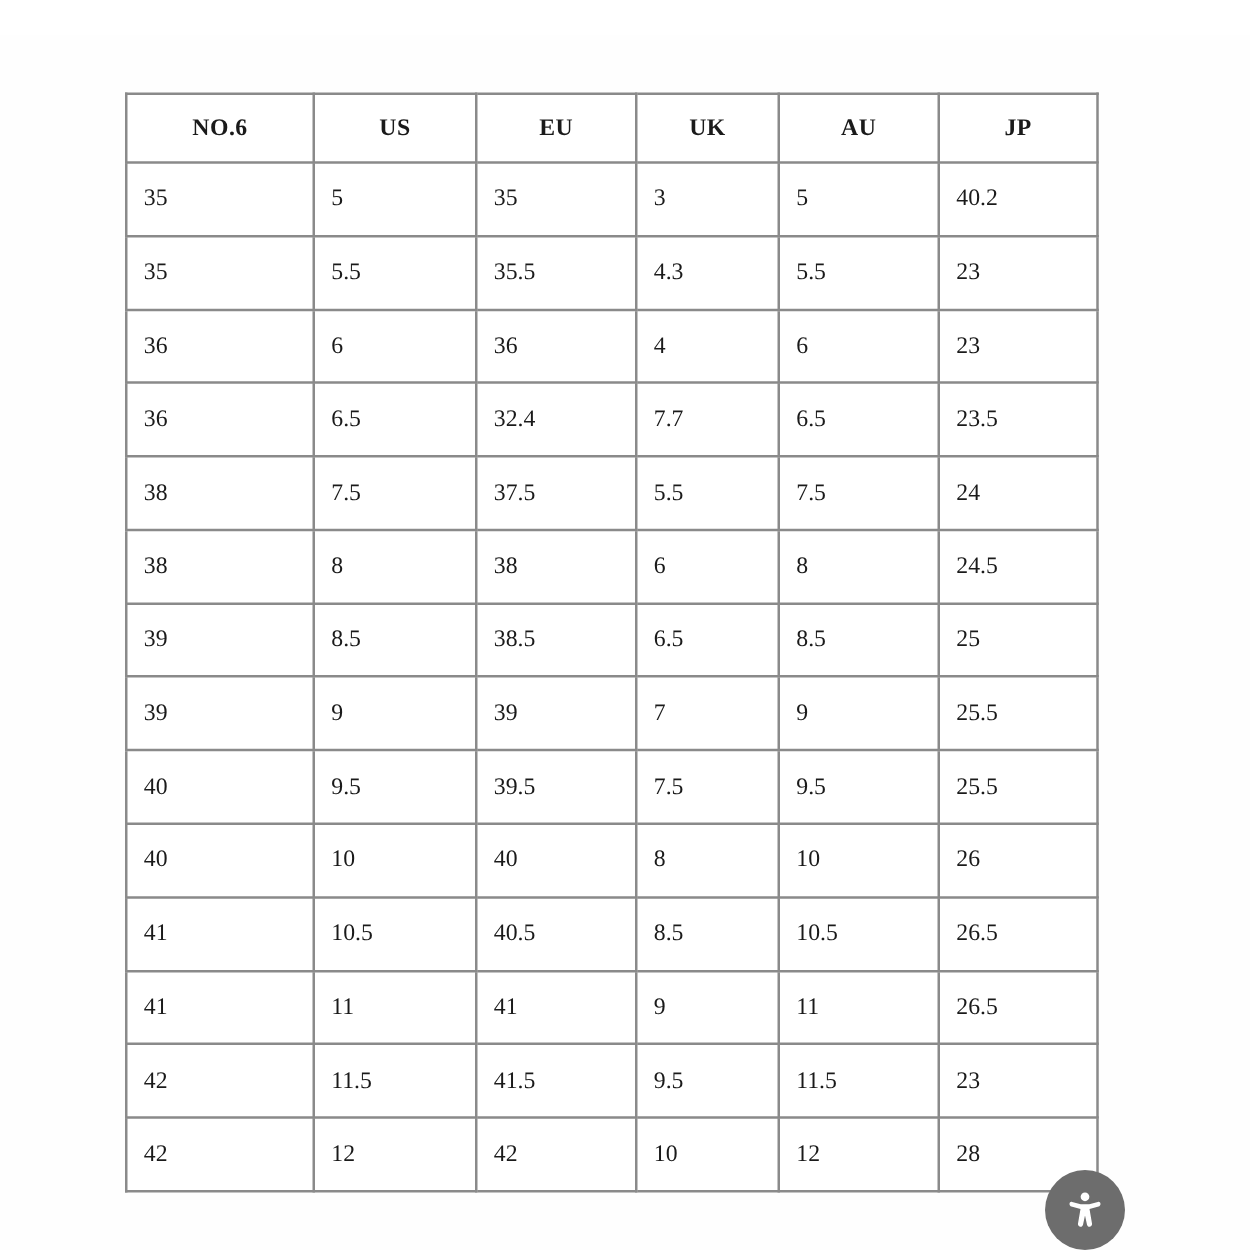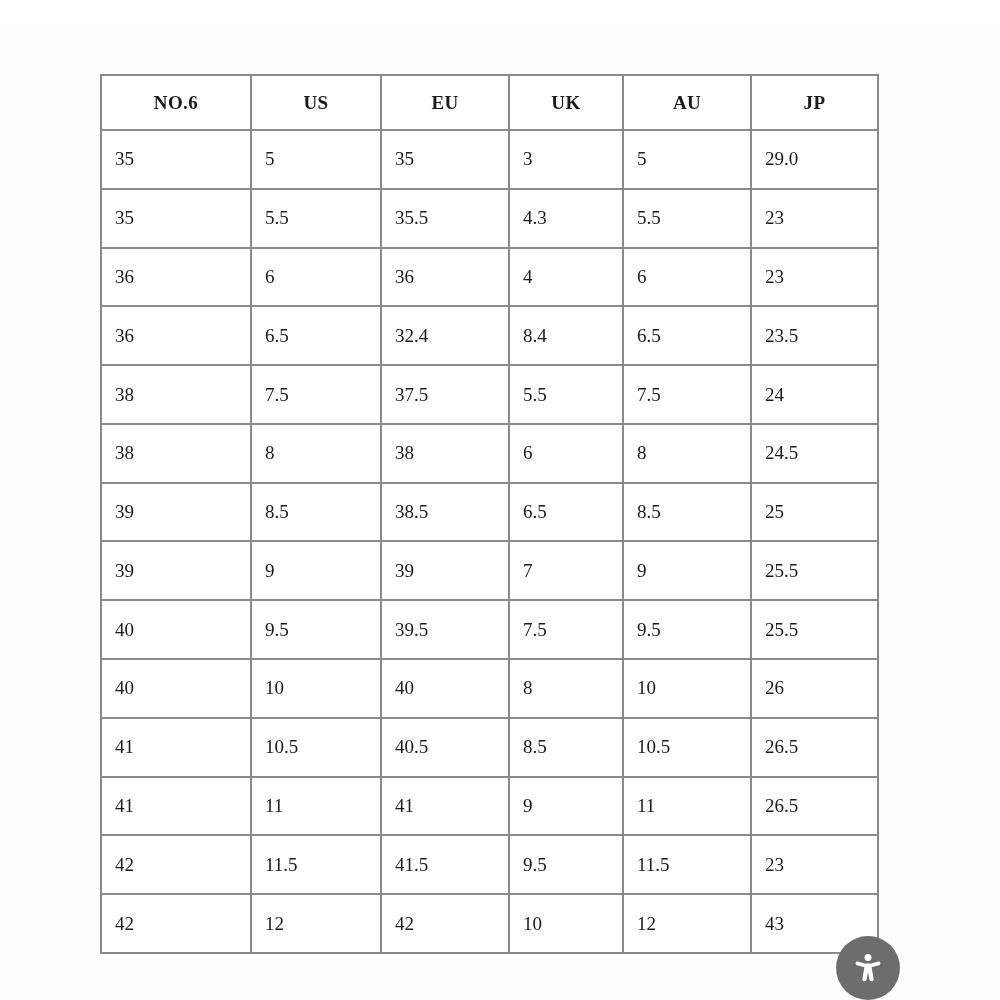--- a/index.html
+++ b/index.html
@@ -118,21 +118,21 @@
           <th>JP</th>
         </tr>
       </thead>
       <tbody id="table-body">
           <tr>
             <td>35</td>
             <td>5</td>
             <td>35</td>
             <td>3</td>
             <td>5</td>
-            <td>29.0</td>
+            <td>40.2</td>
           </tr>
           <tr>
             <td>35</td>
             <td>5.5</td>
             <td>35.5</td>
             <td>4.3</td>
             <td>5.5</td>
             <td>23</td>
           </tr>
           <tr>
@@ -140,21 +140,21 @@
             <td>6</td>
             <td>36</td>
             <td>4</td>
             <td>6</td>
             <td>23</td>
           </tr>
           <tr>
             <td>36</td>
             <td>6.5</td>
             <td>32.4</td>
-            <td>8.4</td>
+            <td>7.7</td>
             <td>6.5</td>
             <td>23.5</td>
           </tr>
           <tr>
             <td>38</td>
             <td>7.5</td>
             <td>37.5</td>
             <td>5.5</td>
             <td>7.5</td>
             <td>24</td>
@@ -222,21 +222,21 @@
             <td>9.5</td>
             <td>11.5</td>
             <td>23</td>
           </tr>
           <tr>
             <td>42</td>
             <td>12</td>
             <td>42</td>
             <td>10</td>
             <td>12</td>
-            <td>43</td>
+            <td>28</td>
           </tr>
         </tbody>
     </table>
   </div>
 
   <div id="a11y-widget">
     <span>
       <svg width="36" height="36" viewBox="0 0 36 36" aria-hidden="true">
         <circle cx="18" cy="7.4" r="3.5" fill="#ffffff"></circle>
         <path d="M5.6 13.2 C5.6 11.9 6.6 11.2 7.7 11.5 L14.6 13.4 L21.4 13.4 L28.3 11.5 C29.4 11.2 30.4 11.9 30.4 13.2 C30.4 14.2 29.8 14.9 28.9 15.2 L21.6 17.2 L23.6 28.8 C23.8 30.1 23.1 31.1 21.9 31.3 C20.8 31.5 19.9 30.9 19.6 29.7 L18 22.4 L16.4 29.7 C16.1 30.9 15.2 31.5 14.1 31.3 C12.9 31.1 12.2 30.1 12.4 28.8 L14.4 17.2 L7.1 15.2 C6.2 14.9 5.6 14.2 5.6 13.2 Z" fill="#ffffff"></path>

